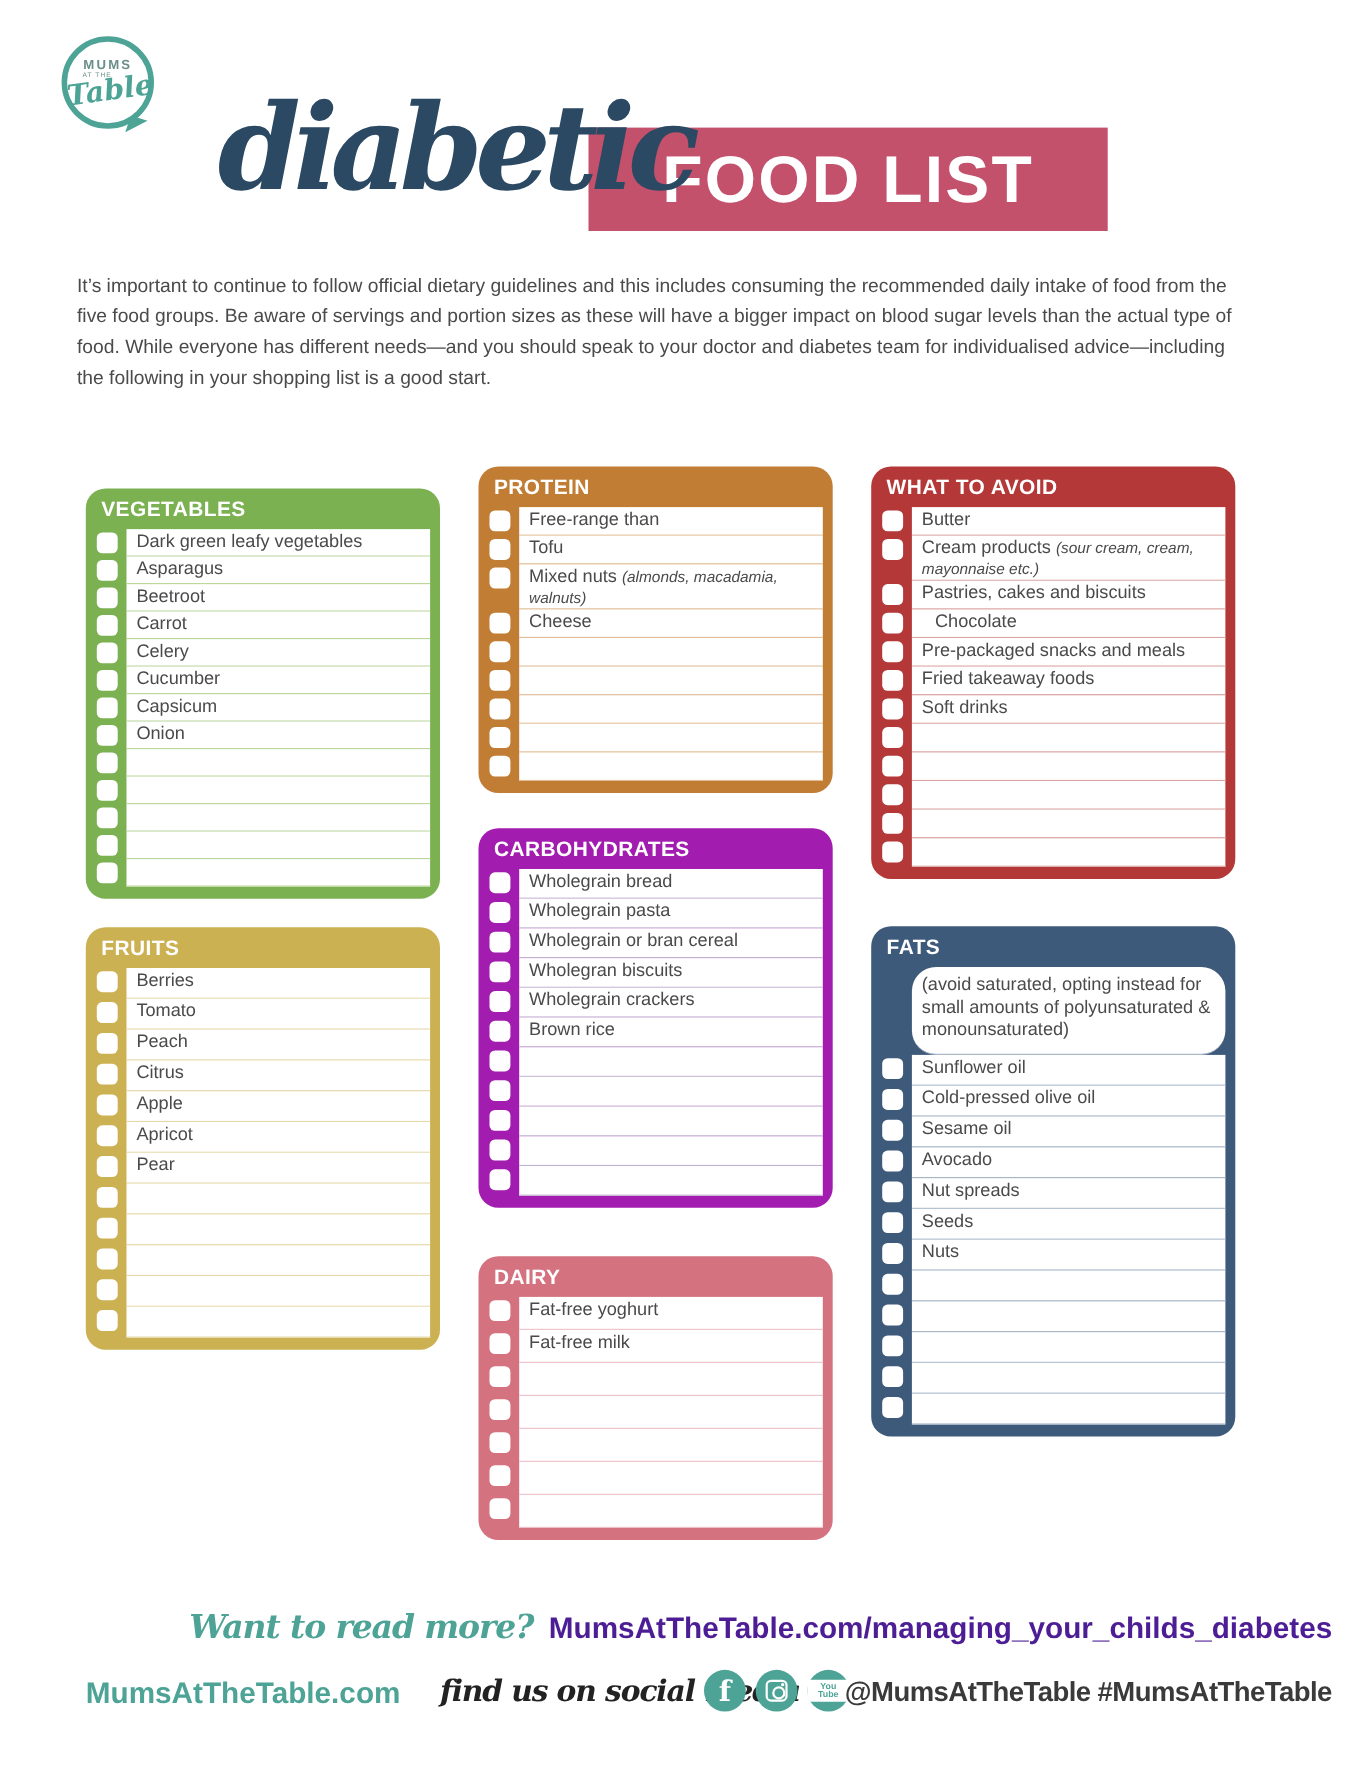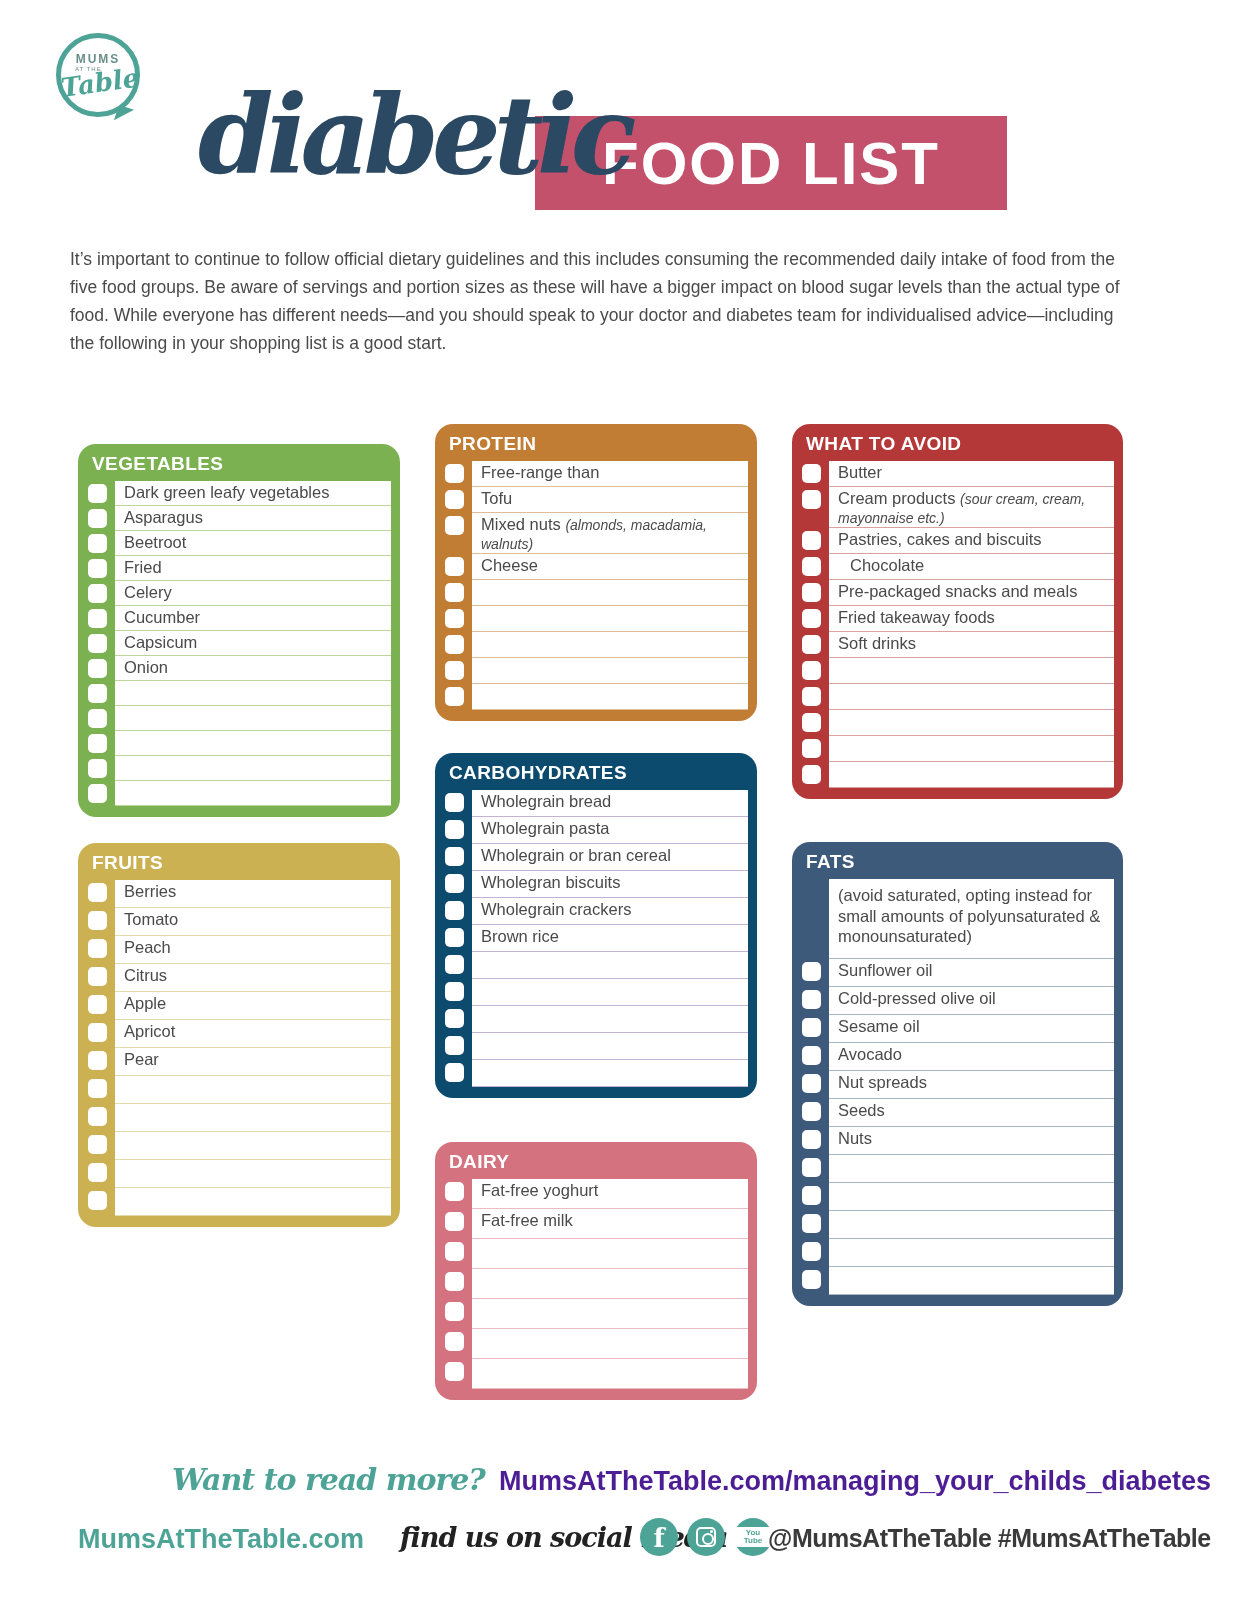--- a/index.html
+++ b/index.html
@@ -93,21 +93,21 @@
     <div class="row">
       <span class="cb"></span>
       <span class="lbl" style="border-bottom-color: rgb(188, 214, 156);">Asparagus</span>
     </div>
     <div class="row">
       <span class="cb"></span>
       <span class="lbl" style="border-bottom-color: rgb(188, 214, 156);">Beetroot</span>
     </div>
     <div class="row">
       <span class="cb"></span>
-      <span class="lbl" style="border-bottom-color: rgb(188, 214, 156);">Fried</span>
+      <span class="lbl" style="border-bottom-color: rgb(188, 214, 156);">Carrot</span>
     </div>
     <div class="row">
       <span class="cb"></span>
       <span class="lbl" style="border-bottom-color: rgb(188, 214, 156);">Celery</span>
     </div>
     <div class="row">
       <span class="cb"></span>
       <span class="lbl" style="border-bottom-color: rgb(188, 214, 156);">Cucumber</span>
     </div>
     <div class="row">
@@ -222,21 +222,21 @@
     </div>
     <div class="row">
       <span class="cb"></span>
       <span class="lbl" style="border-bottom-color: rgb(219, 162, 162);">&nbsp;</span>
     </div>
     <div class="row">
       <span class="cb"></span>
       <span class="lbl" style="border-bottom-color: rgb(219, 162, 162);">&nbsp;</span>
     </div>
   </div>
-<div id="sec-carbohydrates" class="box" style="background: #0c4a6e;">
+<div id="sec-carbohydrates" class="box" style="background: #a21caf;">
     <div class="box-header">CARBOHYDRATES</div>
     <div class="row">
       <span class="cb"></span>
       <span class="lbl" style="border-bottom-color: rgb(195, 179, 211);">Wholegrain bread</span>
     </div>
     <div class="row">
       <span class="cb"></span>
       <span class="lbl" style="border-bottom-color: rgb(195, 179, 211);">Wholegrain pasta</span>
     </div>
     <div class="row">
@@ -324,21 +324,21 @@
     </div>
     <div class="row">
       <span class="cb"></span>
       <span class="lbl" style="border-bottom-color: rgb(229, 216, 169);">&nbsp;</span>
     </div>
   </div>
 <div id="sec-fats" class="box" style="background: rgb(62, 90, 123);">
     <div class="box-header">FATS</div>
     <div class="row note-row">
       <span class="cb ghost"></span>
-      <span class="lbl note-lbl" style="border-bottom-color: rgb(168, 183, 200);">(avoid saturated, opting instead for small amounts of polyunsaturated &amp; monounsaturated)</span>
+      <span class="lbl note-lbl" style="border-bottom-color: rgb(168, 183, 200); border-radius: 22px;">(avoid saturated, opting instead for small amounts of polyunsaturated &amp; monounsaturated)</span>
     </div>
     <div class="row">
       <span class="cb"></span>
       <span class="lbl" style="border-bottom-color: rgb(168, 183, 200);">Sunflower oil</span>
     </div>
     <div class="row">
       <span class="cb"></span>
       <span class="lbl" style="border-bottom-color: rgb(168, 183, 200);">Cold-pressed olive oil</span>
     </div>
     <div class="row">

